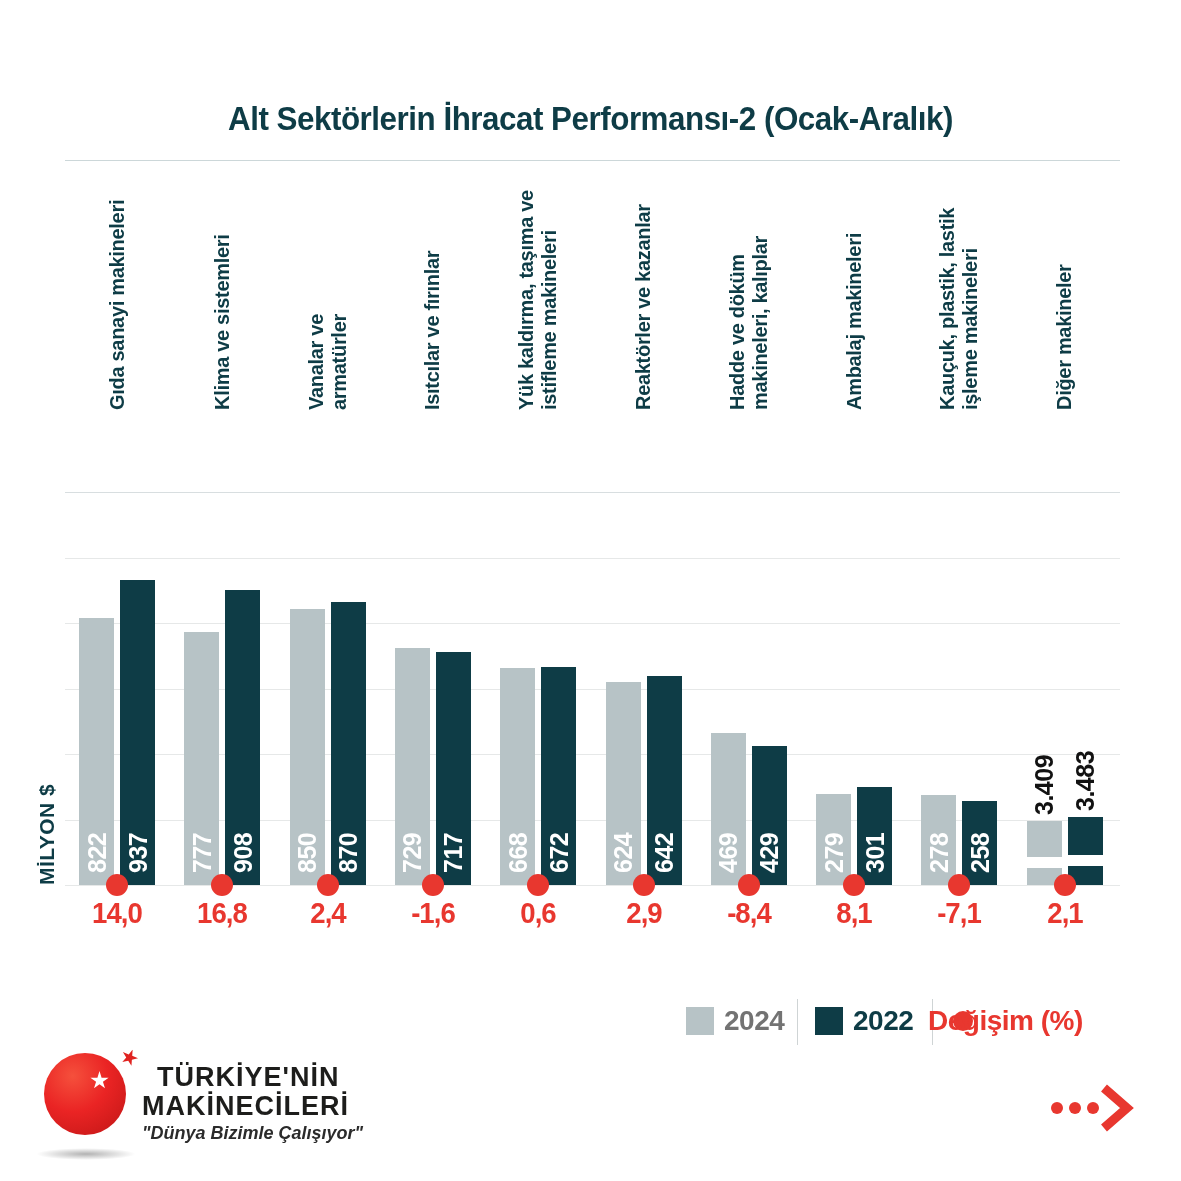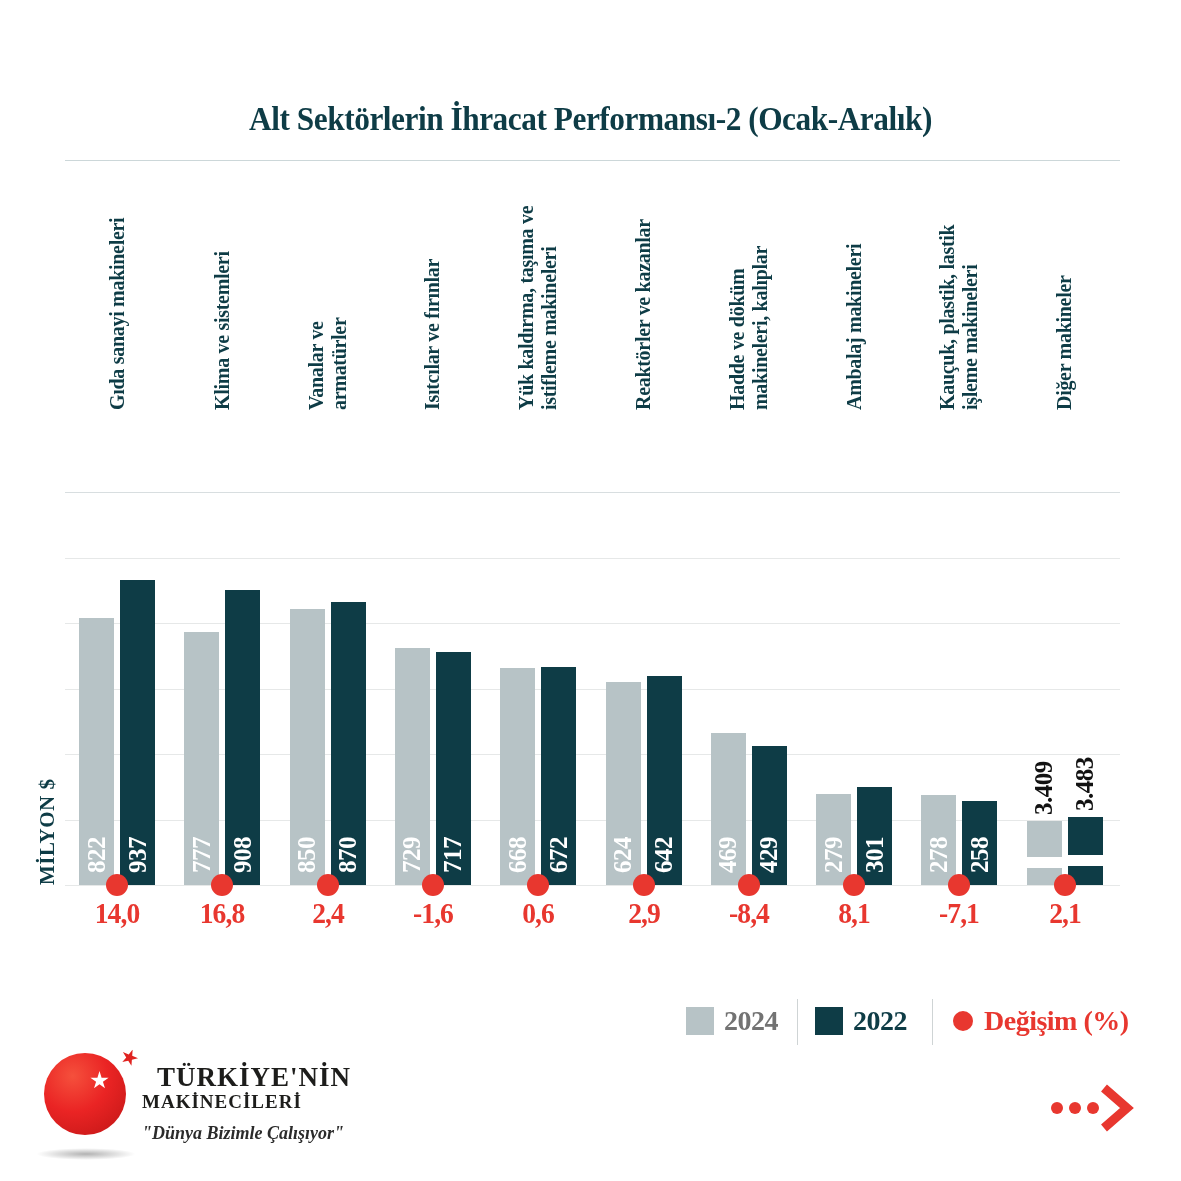--- a/index.html
+++ b/index.html
@@ -1,18 +1,18 @@
 <!DOCTYPE html>
 <html><head>
 <meta charset="utf-8">
 <style>
   html,body{margin:0;padding:0;background:#fff;}
   .canvas{
     position:relative;width:1181px;height:1181px;background:#ffffff;
-    font-family:Liberation Serif, serif;overflow:hidden;
+    font-family:Liberation Sans, sans-serif;overflow:hidden;
   }
   .title{
     position:absolute;left:0;top:98px;width:1181px;margin:0;
     text-align:center;font-size:33px;line-height:42px;font-weight:700;
     color:#0e3c46;letter-spacing:-0.5px;transform:scaleX(0.95);
   }
   .title-rule{
     position:absolute;left:65px;top:160px;width:1055px;height:0;
     border-top:1.5px solid #ccd7d9;
   }
@@ -59,21 +59,21 @@
   .star{position:absolute;
     clip-path:polygon(50% 0%,61% 35%,98% 35%,68% 57%,79% 91%,50% 70%,21% 91%,32% 57%,2% 35%,39% 35%);
   }
   .star.white{left:90px;top:1071px;width:19px;height:19px;background:#ffffff;}
   .star.red{left:121px;top:1049px;width:17px;height:17px;background:#e02320;transform:rotate(22deg);}
   .logo-shadow{
     position:absolute;left:36px;top:1148px;width:100px;height:12px;border-radius:50%;
     background:radial-gradient(ellipse at center, rgba(0,0,0,0.30) 0%, rgba(0,0,0,0) 70%);
   }
   .brand1{position:absolute;left:142px;top:1062px;font-size:27px;font-weight:800;color:#1d1d1b;letter-spacing:1px;margin-left:15px;}
-  .brand2{position:absolute;left:142px;top:1091px;font-size:19px;font-weight:800;color:#1d1d1b;letter-spacing:1px;}
+  .brand2{position:absolute;left:142px;top:1091px;font-size:27px;font-weight:800;color:#1d1d1b;letter-spacing:1px;}
   .tagline{position:absolute;left:142px;top:1123px;font-size:18px;font-style:italic;font-weight:600;color:#2b2b2b;}
   
   .more-arrow{position:absolute;left:1040px;top:1080px;width:100px;height:56px;cursor:pointer;}
   .more-dot{position:absolute;top:22px;width:12px;height:12px;border-radius:50%;background:#e8372f;}
 </style>
 </head>
 <body>
 
 <div class="canvas">
 
@@ -170,21 +170,21 @@
   <div class="y-axis-label" style="left:59px;top:861px;">MİLYON $</div>
 
   <div>
     <div class="legend-swatch" style="left:686px;top:1007px;background:#b7c3c6;"></div>
     <div class="legend-label" style="left:724px;top:1006px;color:#737373;">2024</div>
     <div class="legend-sep" style="left:797px;top:999px;"></div>
     <div class="legend-swatch" style="left:815px;top:1007px;background:#0e3c46;"></div>
     <div class="legend-label" style="left:853px;top:1006px;color:#0e3c46;">2022</div>
     <div class="legend-sep" style="left:932px;top:999px;"></div>
     <div class="legend-dot" style="left:953px;top:1011px;"></div>
-    <div class="legend-label" style="left:984px;top:1006px;color:#e8372f;">Değişim (%)</div>
+    <div class="legend-label" style="left:928px;top:1006px;color:#e8372f;">Değişim (%)</div>
   </div>
 
   <div>
     <div class="logo-shadow"></div>
     <div class="logo-sphere"></div>
     <div class="star white"></div>
     <div class="star red"></div>
     <div class="brand1">TÜRKİYE'NİN</div>
     <div class="brand2">MAKİNECİLERİ</div>
     <div class="tagline">"Dünya Bizimle Çalışıyor"</div>

